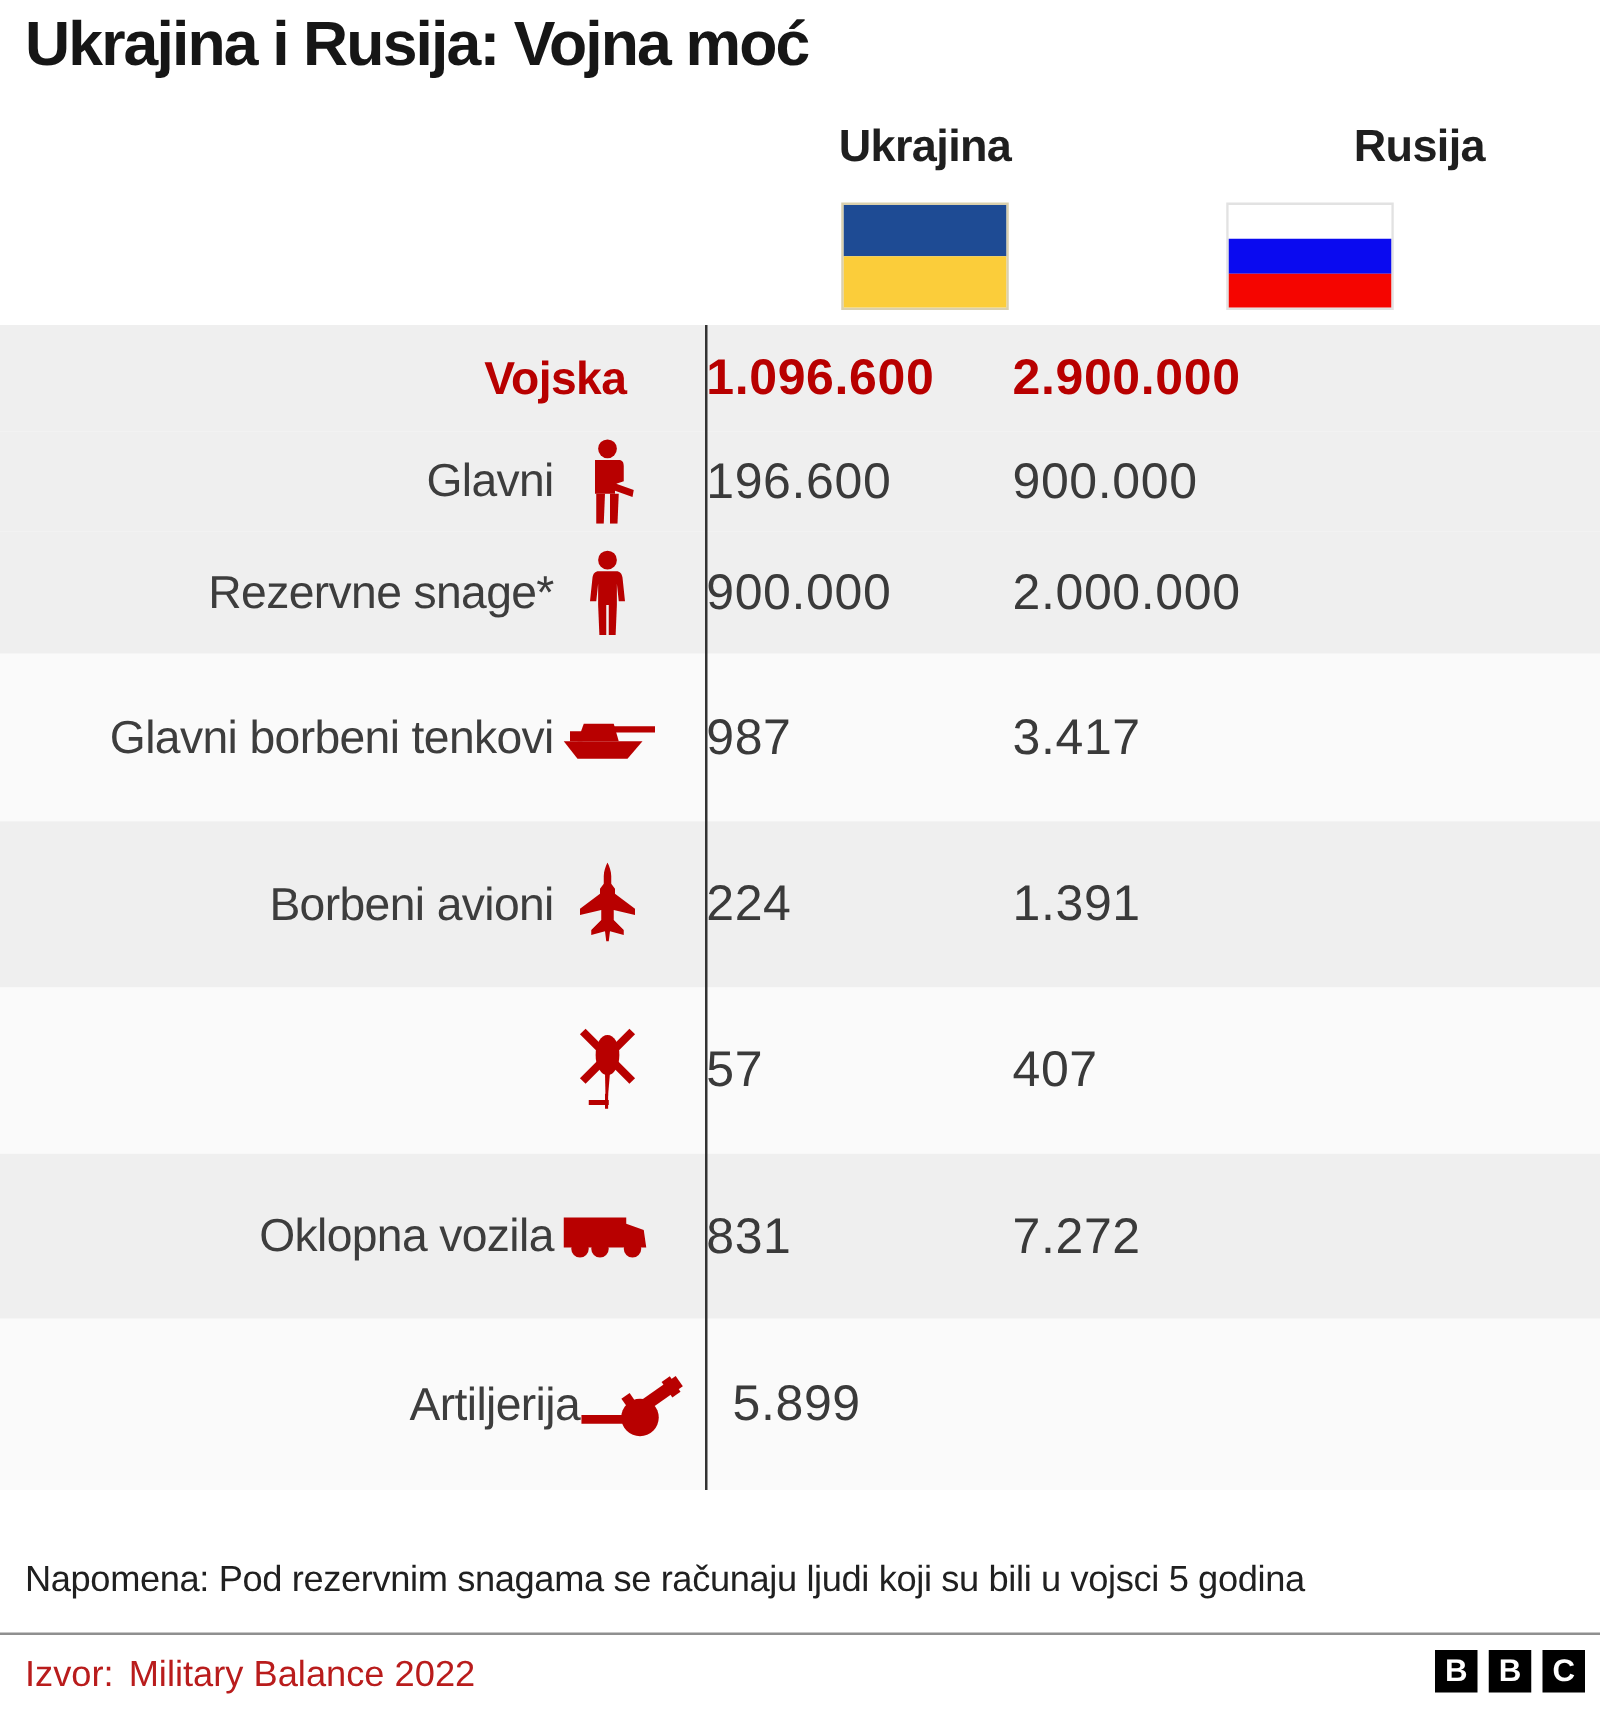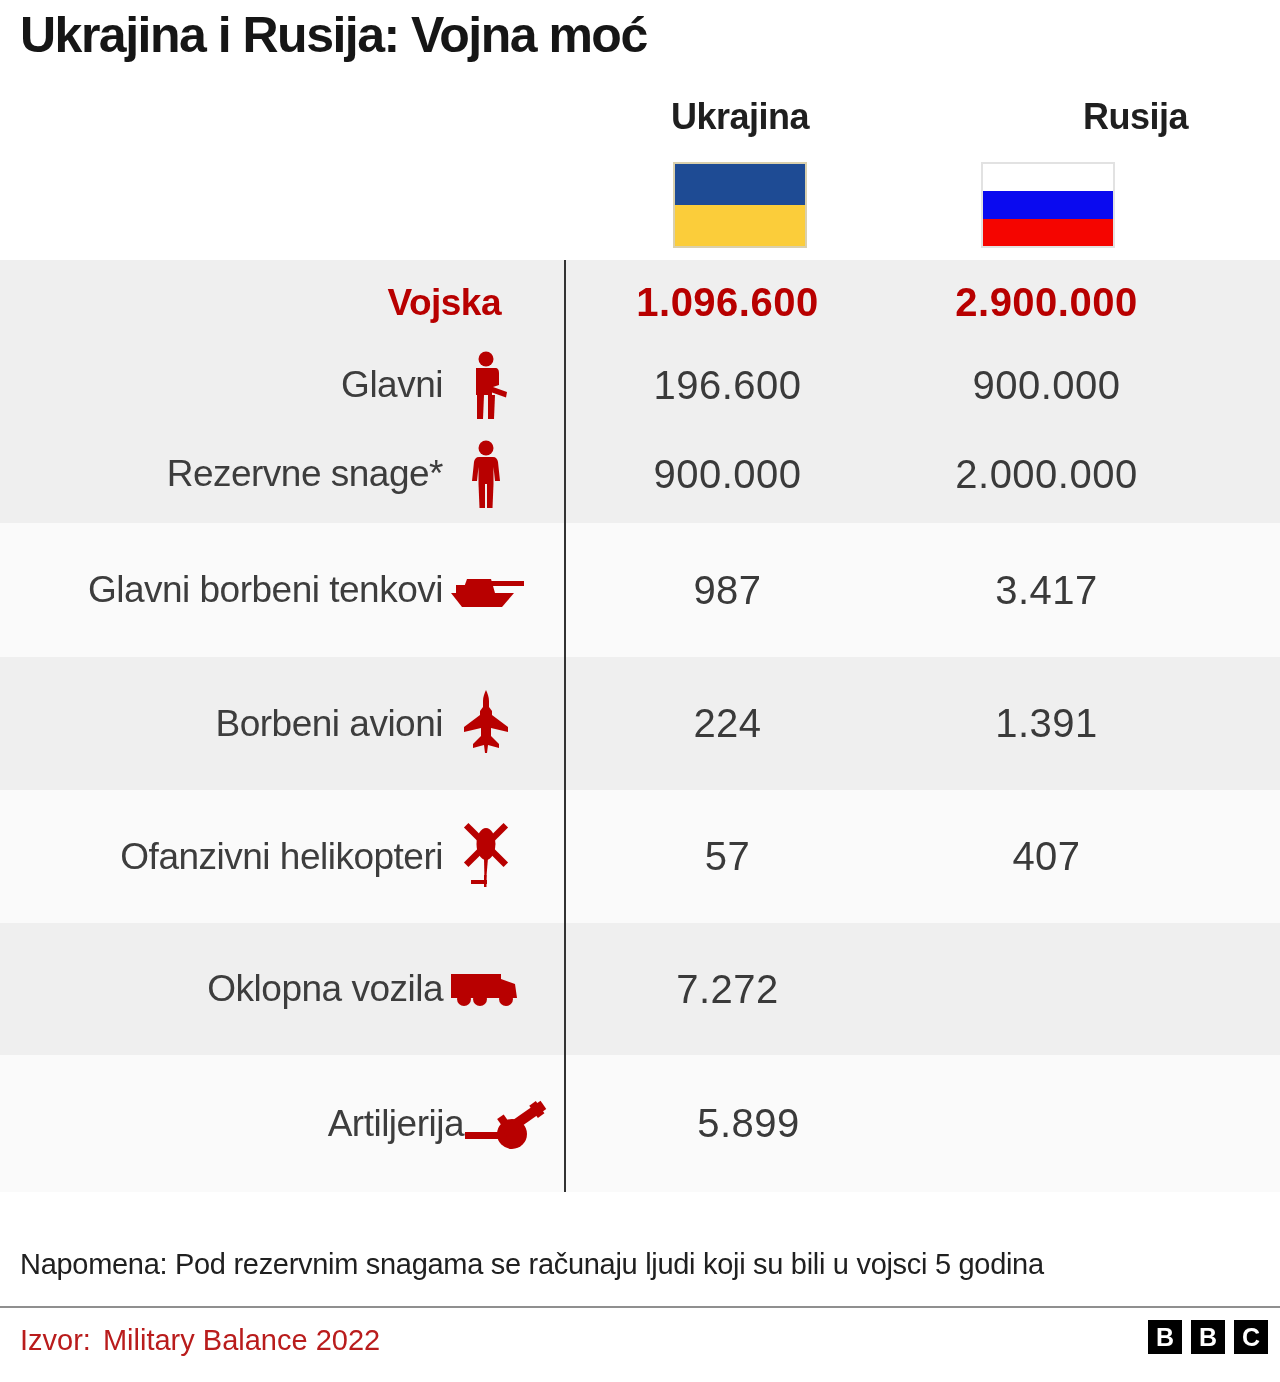--- a/index.html
+++ b/index.html
@@ -26,33 +26,33 @@
   .flag-ua{border:2px solid rgba(150,120,20,0.35);}
   .flag-ua .top{height:50%;background:#1e4b94;}
   .flag-ua .bottom{height:50%;background:#fbcd3a;}
   .flag-ru{border:2px solid #e2e2e2;}
   .flag-ru .s1{height:33.4%;background:#ffffff;}
   .flag-ru .s2{height:33.3%;background:#0a0af0;}
   .flag-ru .s3{height:33.3%;background:#f50500;}
   
   .table{position:absolute;left:0;top:260px;width:1280px;}
   .vline{position:absolute;left:564px;top:0;bottom:0;width:2px;background:#333333;}
-  .row{display:grid;grid-template-columns:565px 245px 313px 157px;align-items:center;gap:40px;}
+  .row{display:grid;grid-template-columns:565px 245px 313px 157px;align-items:center;}
   .row.shade{background:#efefef;}
   .row.light{background:#fafafa;}
   .row.h85{height:85px;}  .row.h80{height:80px;}  .row.h98{height:98px;}
   .row.h134{height:134px;} .row.h133{height:133px;} .row.h132{height:132px;} .row.h137{height:137px;padding-left:21px;}
   .label-cell{display:flex;justify-content:flex-end;align-items:center;padding-right:36px;}
   .label-cell.no-icon{padding-right:64px;}
   .row-label{font-size:37px;color:#3d3d3d;letter-spacing:-0.5px;white-space:nowrap;}
   .row-label.hl{color:#b80000;font-weight:bold;}
   .icon-box{width:86px;flex:none;display:flex;justify-content:center;align-items:center;}
   .icon-box svg{display:block;}
   .icon-box svg *{fill:#b80000;}
-  .val{font-size:40px;color:#3a3a3a;text-align:center;letter-spacing:0.5px;white-space:nowrap;}
+  .val{font-size:40px;color:#3a3a3a;text-align:left;letter-spacing:0.5px;white-space:nowrap;}
   .val.hl{color:#b80000;font-weight:bold;}
   
   .note{position:absolute;left:20px;top:1248px;margin:0;font-size:29px;color:#202020;letter-spacing:-0.3px;}
   .footer-line{position:absolute;left:0;top:1306px;width:1280px;height:2px;background:#8f8f8f;}
   .source{position:absolute;left:20px;top:1324px;font-size:29px;color:#b91c1c;}
   .source .src-label{margin-right:12px;}
   .bbc{position:absolute;right:12px;top:1320px;display:flex;gap:9px;}
   .bbc .sq{width:34px;height:34px;background:#000000;color:#ffffff;
     display:flex;align-items:center;justify-content:center;
     font-size:25px;font-weight:bold;}
@@ -147,21 +147,20 @@
               <path d="M26 0 C27.5 3 29 7 29 11 L29 17 L32 21 L32 25 L48 37 L48 42 L31 38 L31 46 L39 54 L39 58 L28 55 L27 63 L25 63 L24 55 L13 58 L13 54 L21 46 L21 38 L4 42 L4 37 L20 25 L20 21 L23 17 L23 11 C23 7 24.5 3 26 0 Z"></path>
             </svg>
           </span>
         </div>
         <div class="val">224</div>
         <div class="val">1.391</div>
         <div></div>
       </div>
       <div class="row light h133">
         <div class="label-cell">
-          <span class="row-label">Ofanzivni helikopteri</span>
           <span class="icon-box">
             <svg width="60" height="78" viewBox="0 0 60 78">
               <g transform="translate(30,27)">
                 <rect x="-28" y="-3.2" width="56" height="6.4" transform="rotate(45)"></rect>
                 <rect x="-28" y="-3.2" width="56" height="6.4" transform="rotate(-45)"></rect>
                 <ellipse cx="0" cy="-1" rx="9.5" ry="16"></ellipse>
               </g>
               <path d="M28 40 L32 40 L30 64 L28.5 64 Z"></path>
               <rect x="15" y="62" width="16" height="4"></rect>
               <rect x="28" y="57" width="2.5" height="12"></rect>
@@ -177,20 +176,21 @@
           <span class="row-label">Oklopna vozila</span>
           <span class="icon-box">
             <svg width="74" height="38" viewBox="0 0 74 38">
               <path d="M2 4 L52 4 L52 9 L66 14 L68 28 L2 28 Z"></path>
               <circle cx="15" cy="29" r="7"></circle>
               <circle cx="31" cy="29" r="7"></circle>
               <circle cx="57" cy="29" r="7"></circle>
             </svg>
           </span>
         </div>
+        <div class="val">831</div>
         <div class="val">7.272</div>
         <div></div>
       </div>
       <div class="row light h137">
         <div class="label-cell">
           <span class="row-label">Artiljerija</span>
           <span class="icon-box">
             <svg width="84" height="56" viewBox="0 0 84 56">
               <rect x="0" y="36" width="38" height="7"></rect>
               <circle cx="47" cy="38" r="15"></circle>

